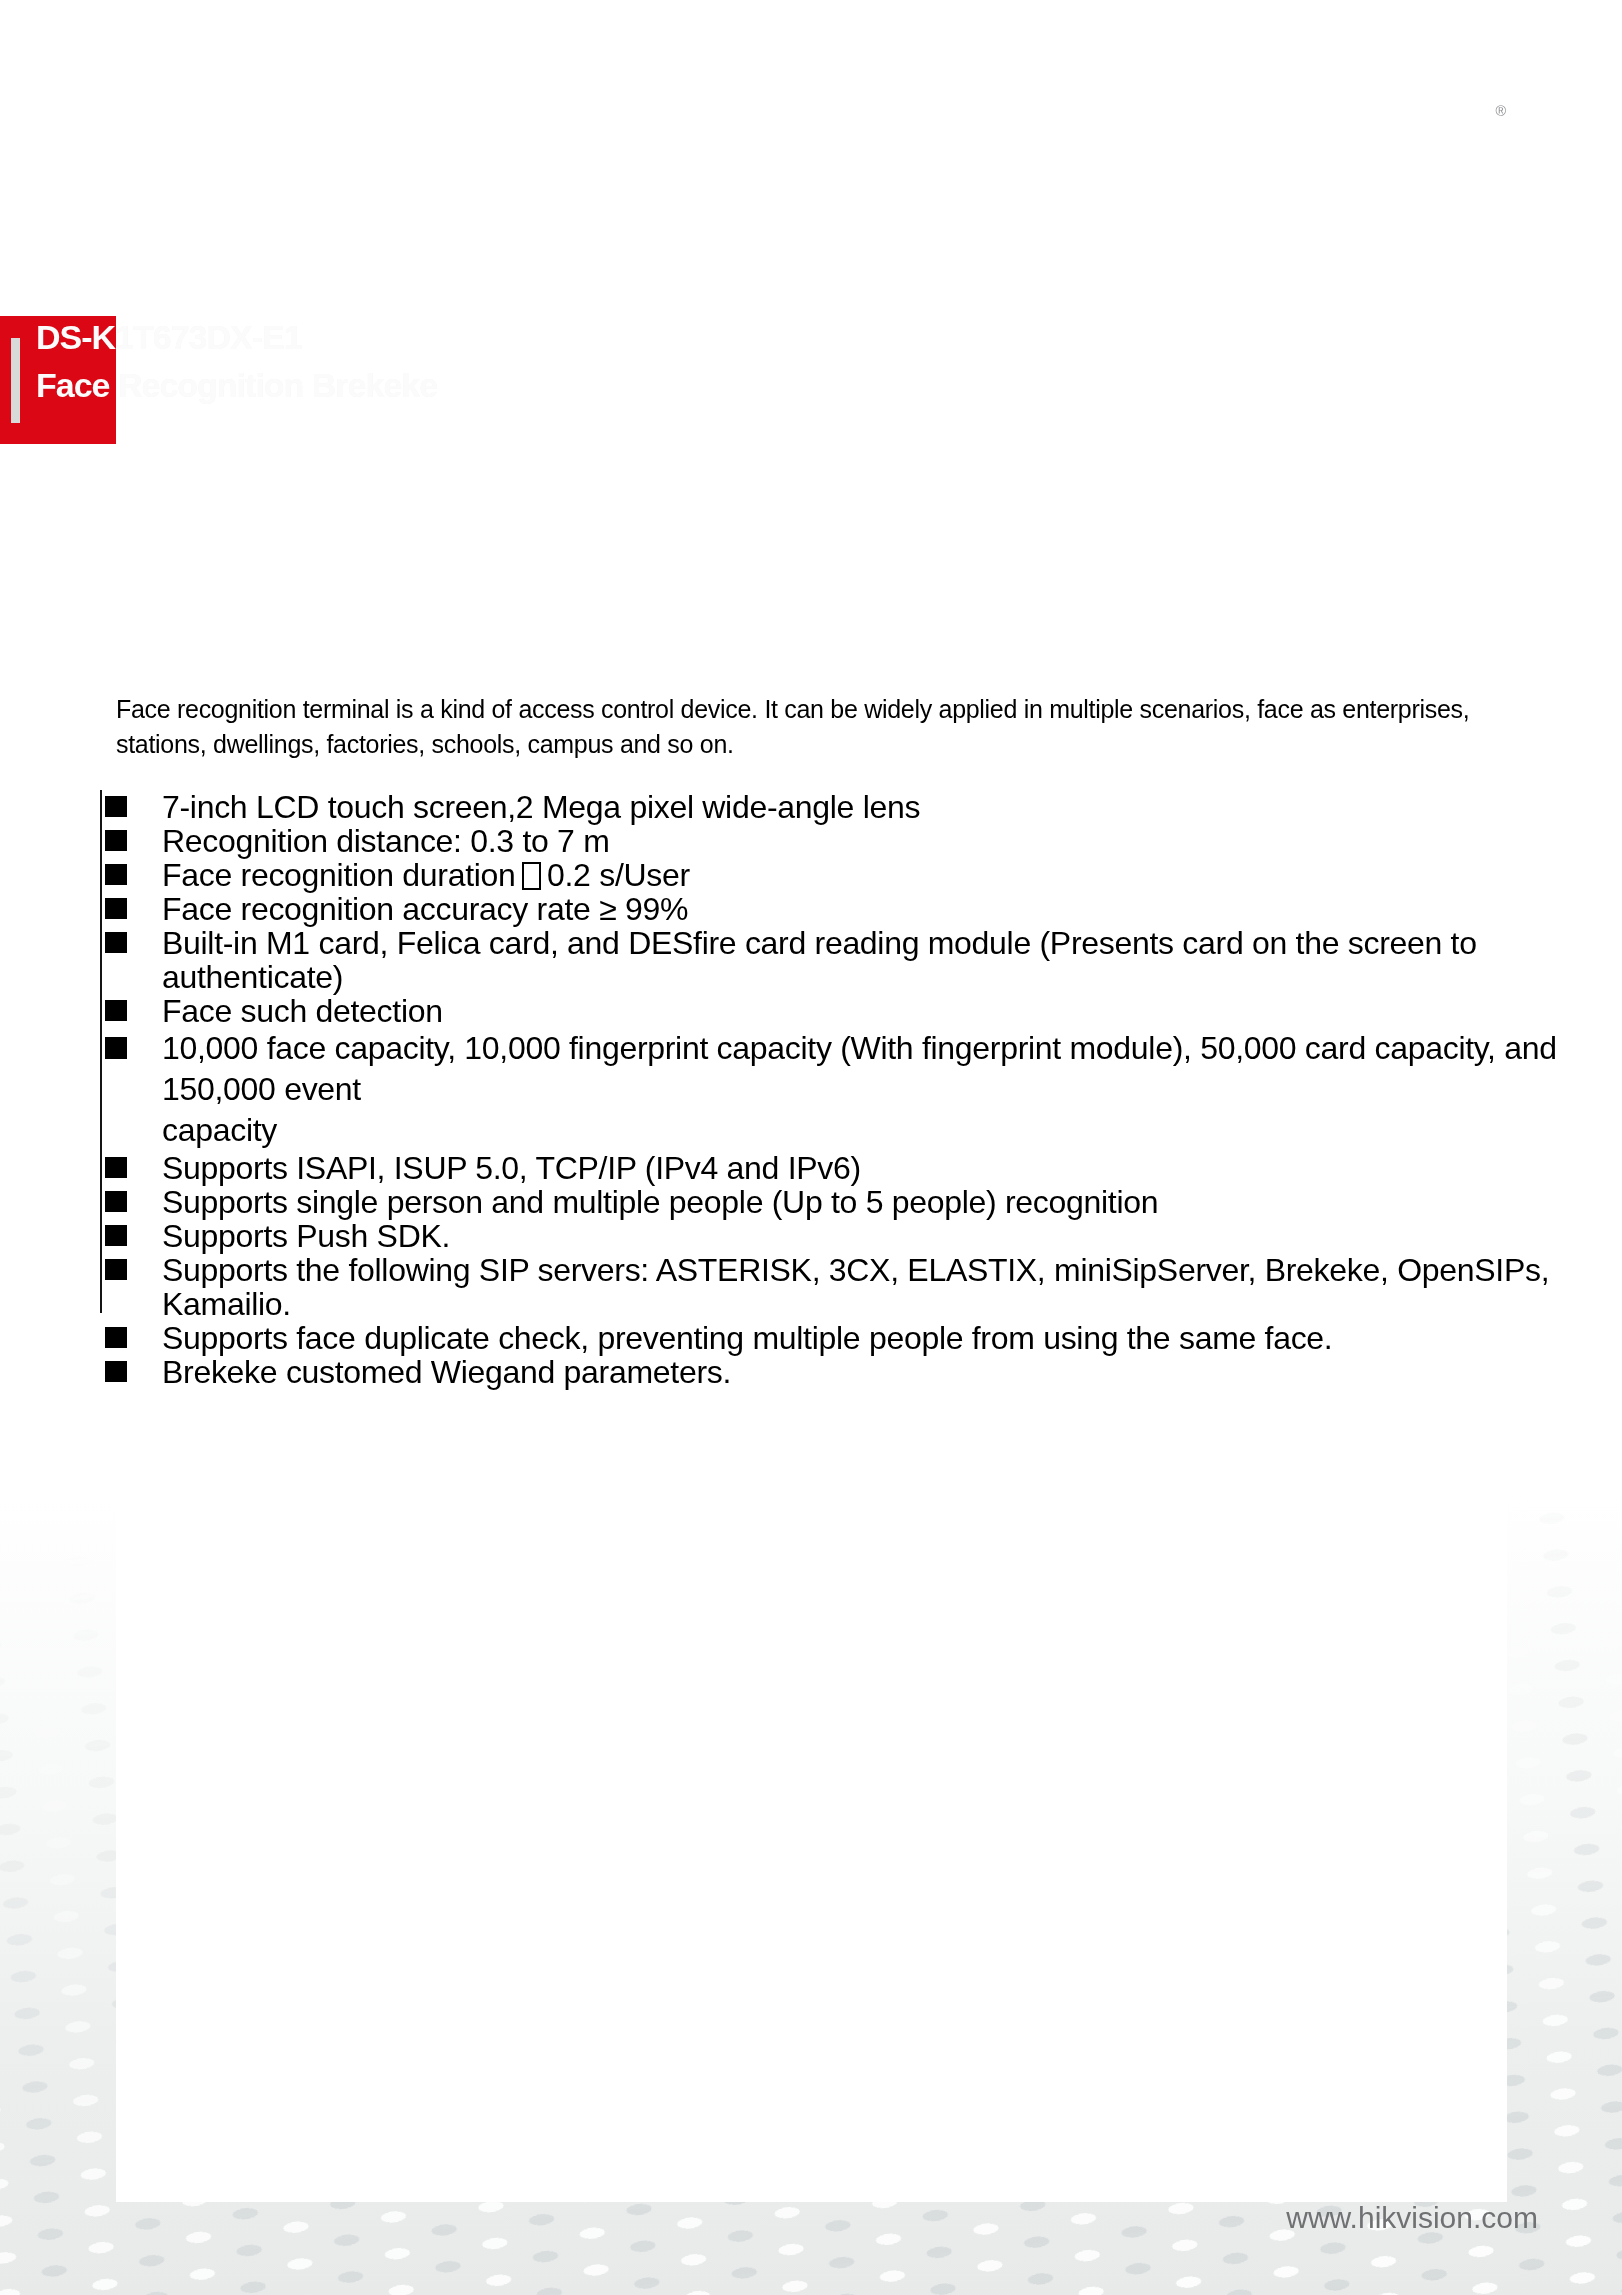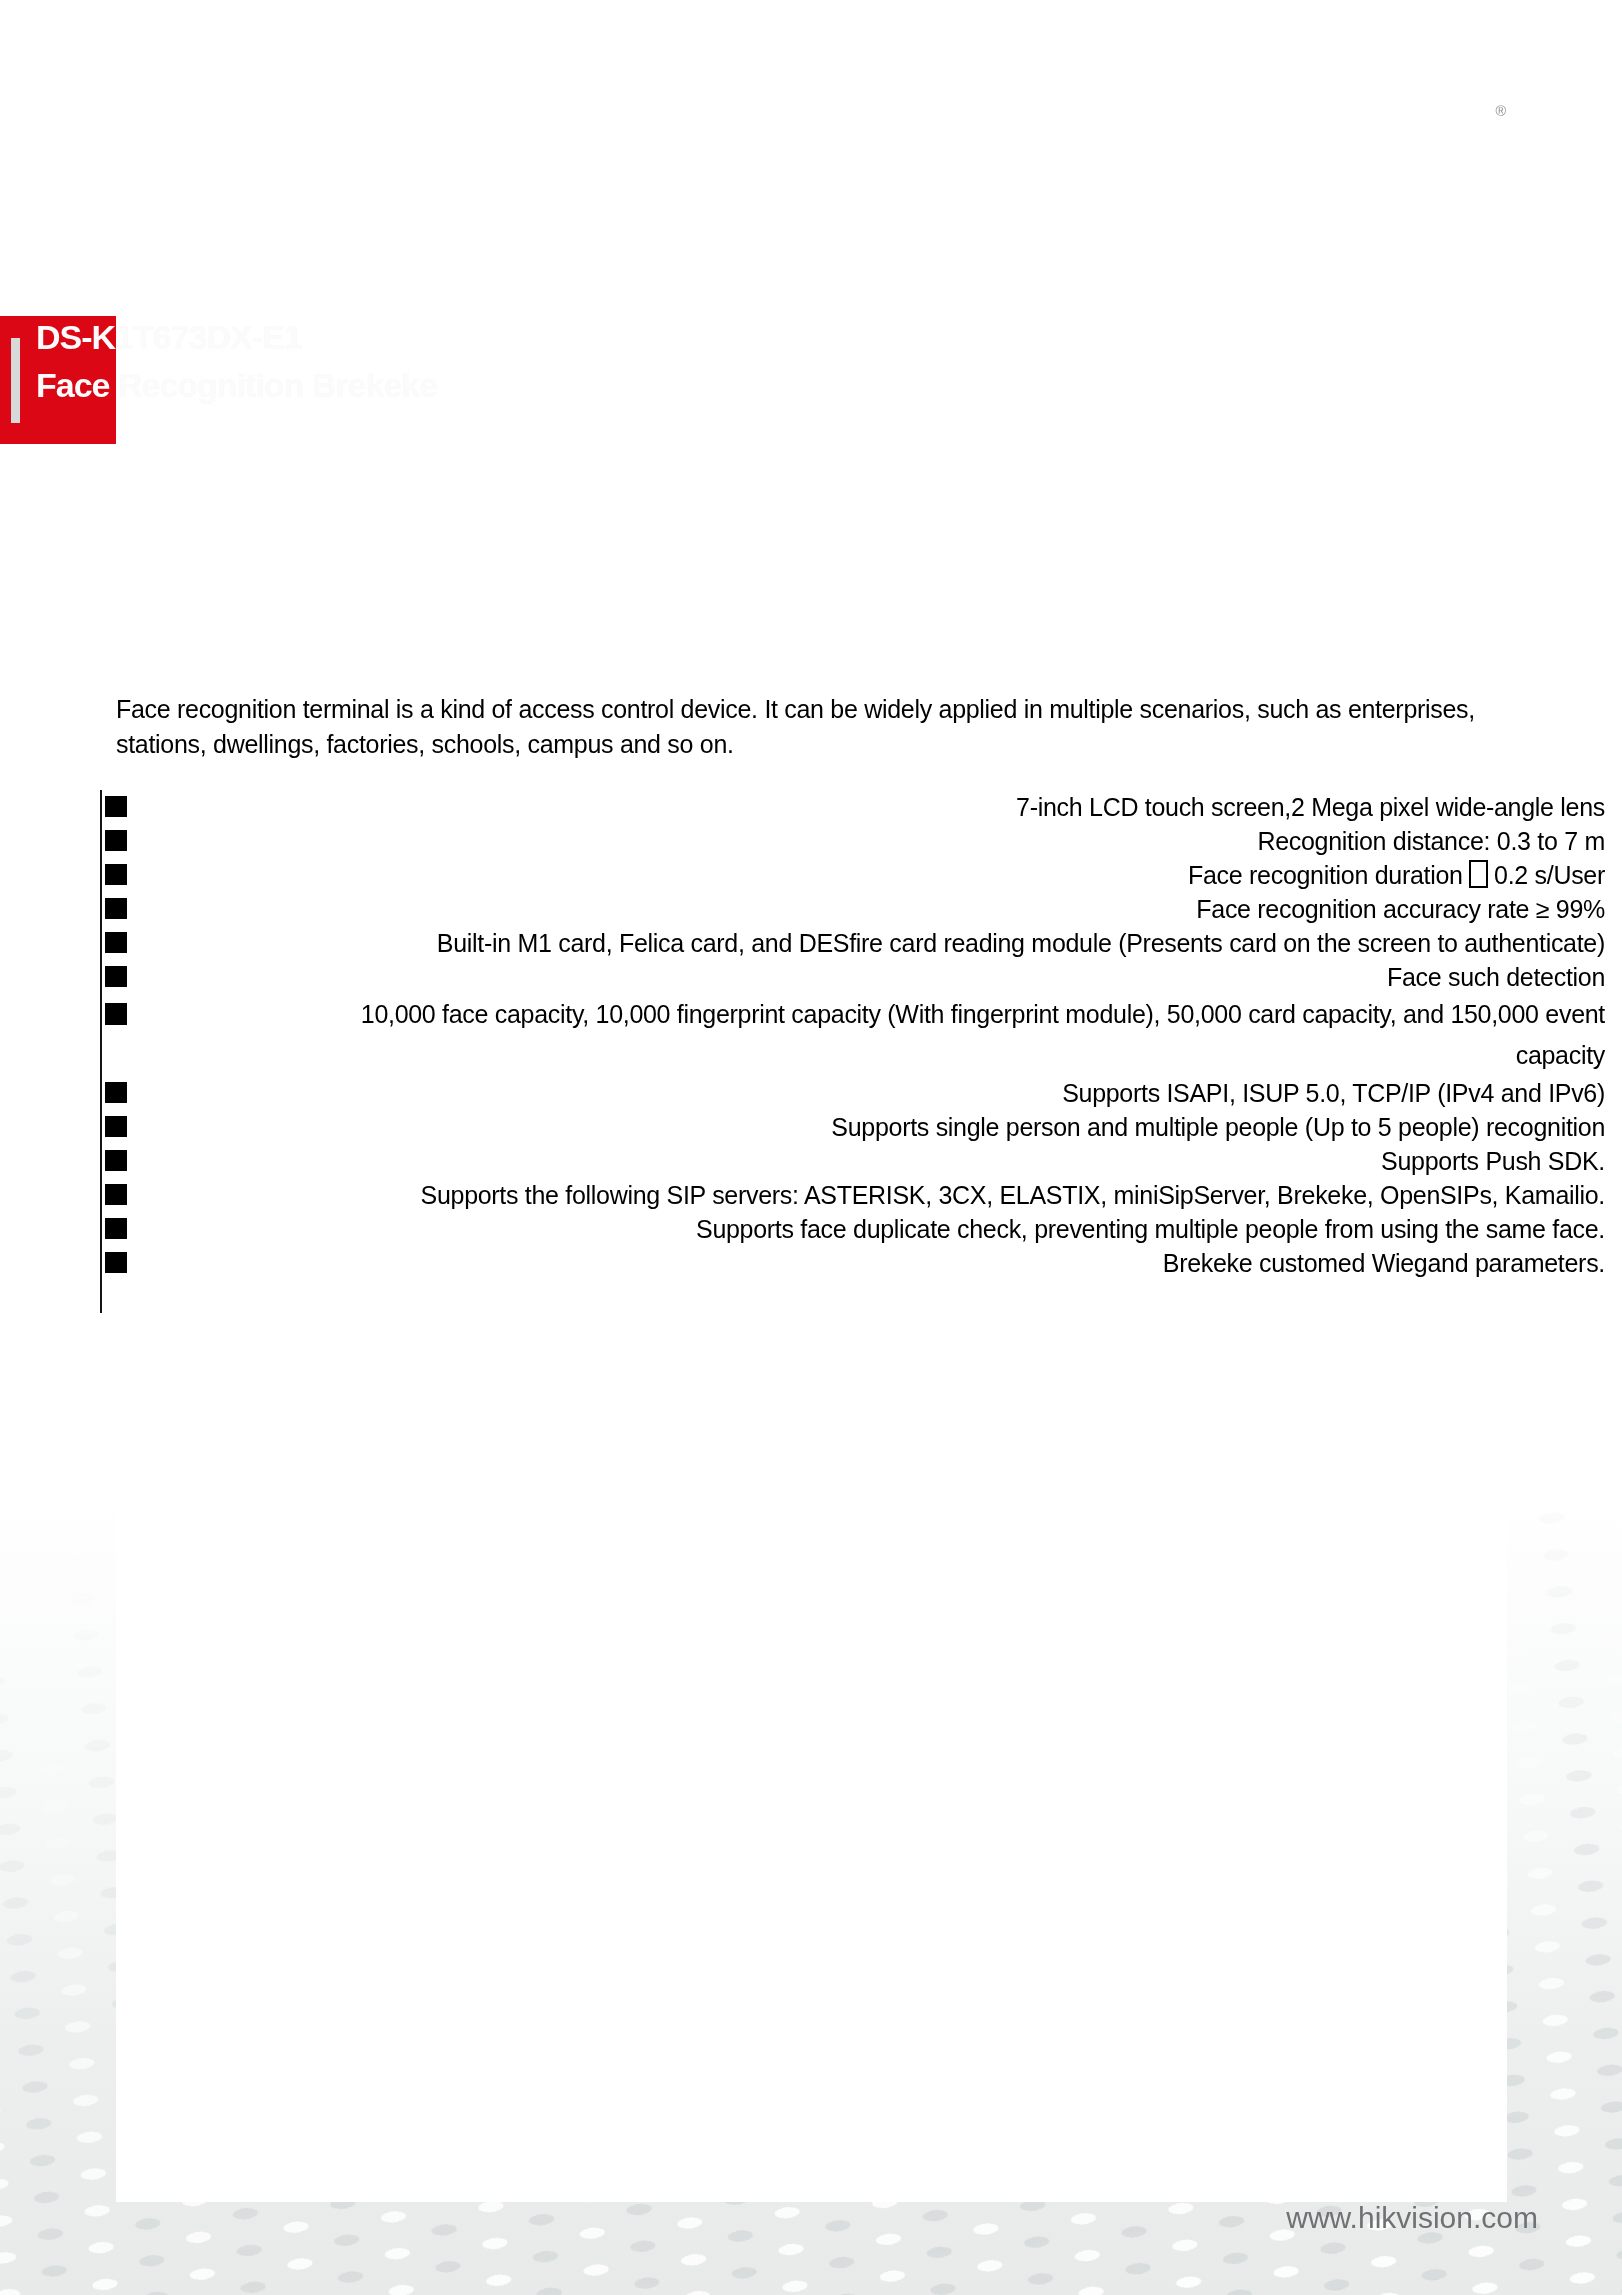--- a/index.html
+++ b/index.html
@@ -111,26 +111,25 @@
     width:1505px;
   }
   .rail{
     position:absolute;
     left:0; top:0;
     width:2px; height:523px;
     background:#141414;
   }
   .feature{
     position:relative;
-    padding-left:34px;
-    font-size:25px;
+    padding-left:62px;
+    font-size:32px;
     line-height:34px;
     letter-spacing:-0.3px;
     white-space:pre-line;
-    text-align:right;
   }
   .feature .square{
     position:absolute;
     left:5.2px; top:5.9px;
     width:21.6px; height:21.6px;
     background:#000;
   }
   .feature.two-line{line-height:41px;}
   .feature.two-line .square{top:9.2px;}
   .tofu{
@@ -164,21 +163,21 @@
   <div class="logo">
     <span class="logo-word">HIKVISION</span><span class="reg">®</span>
   </div>
 
   <div class="red-box"></div>
   <div class="red-box-bar"></div>
 
   <h1 class="title-l1">DS-K1T673DX-E1</h1>
   <h1 class="title-l2">Face Recognition Brekeke</h1>
 
-  <p class="intro">Face recognition terminal is a kind of access control device. It can be widely applied in multiple scenarios, such as enterprises,
+  <p class="intro">Face recognition terminal is a kind of access control device. It can be widely applied in multiple scenarios, face as enterprises,
 stations, dwellings, factories, schools, campus and so on.</p>
 
   <div class="features-wrap">
     <div class="rail"></div>
 
   <div class="feature"><span class="square"></span><span>7-inch LCD touch screen,2 Mega pixel wide-angle lens</span></div>
       <div class="feature"><span class="square"></span><span>Recognition distance: 0.3 to 7 m</span></div>
       <div class="feature"><span class="square"></span><span>Face recognition duration<span class="tofu"></span>0.2 s/User</span></div>
       <div class="feature"><span class="square"></span><span>Face recognition accuracy rate ≥ 99%</span></div>
       <div class="feature"><span class="square"></span><span>Built-in M1 card, Felica card, and DESfire card reading module (Presents card on the screen to authenticate)</span></div>

